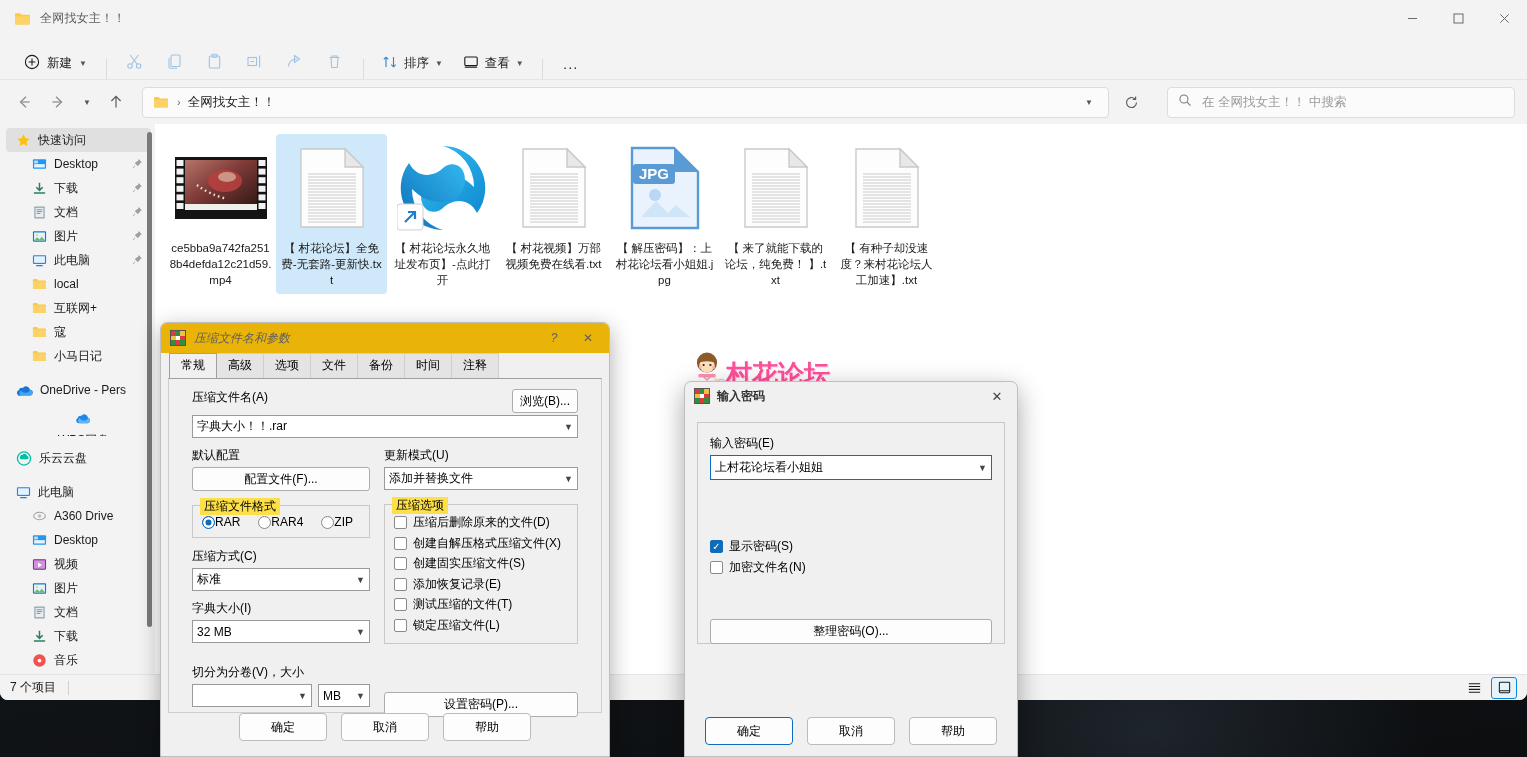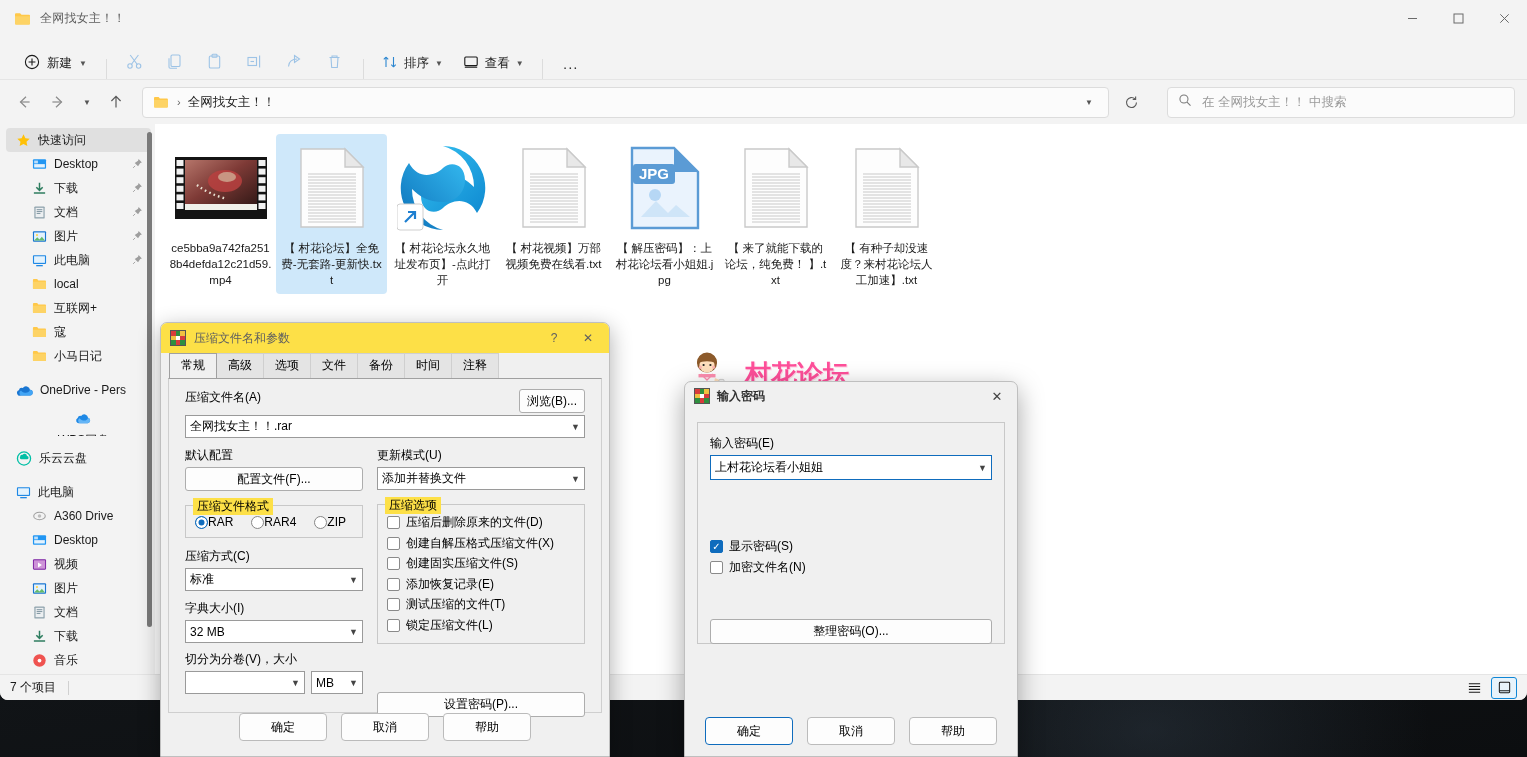--- a/index.html
+++ b/index.html
@@ -160,56 +160,56 @@
   .statusbar .right { margin-left: auto; display: flex; align-items: center; gap: 4px; }
   .vbtn {
     width: 26px; height: 22px; border-radius: 3px;
     display: flex; align-items: center; justify-content: center;
   }
   .vbtn.active { border: 1px solid #0f86d6; background: #e7f3fb; }
 
   
   #watermark {
     position: absolute; left: 690px; top: 352px; z-index: 40;
-    display: flex; align-items: center; gap: 19px;
+    display: flex; align-items: center; gap: 0;
     pointer-events: none;
   }
   #watermark .wm-text {
     font-size: 26px; font-weight: bold; color: #ff4f9a;
     text-shadow: 1px 1px 0 #ffd6e7;
     font-family: "DejaVu Sans", sans-serif;
   }
 
   
   .rardlg {
     position: absolute; left: 160px; top: 322px; width: 450px; height: 435px;
     background: #f0f0f0; border: 1px solid #bfbfbf; border-radius: 7px 7px 0 0;
     z-index: 50; font-size: 12px; color: #000;
     box-shadow: 0 6px 22px rgba(0,0,0,.32);
   }
   .rar-title {
     height: 30px; display: flex; align-items: center; padding: 0 4px 0 9px;
-    border-radius: 6px 6px 0 0; background: #fde047;
+    border-radius: 6px 6px 0 0; background: #eab308; font-style: italic;
   }
   .rar-title .tt { font-size: 12px; color: #606060; margin-left: 8px; }
   .rar-title .ctl { margin-left: auto; display: flex; }
   .rar-title .ctl div {
     width: 34px; height: 28px; display:flex; align-items:center; justify-content:center;
     color:#606060; font-size: 12px;
   }
   .rar-tabs { display: flex; padding: 0 8px; height: 25px; align-items: flex-end; }
   .rtab {
     padding: 3px 11px 4px; font-size: 12px; color: #000;
     border: 1px solid #cfcfcf; border-bottom: none; background: #e4e4e4;
     margin-right: -1px;
   }
   .rtab.act { background: #f0f0f0; border-color: #a0a0a0; position: relative; z-index:2;margin-top:39px; }
   .rar-page {
     margin: 0 7px; border: 1px solid #cfcfcf; border-top: 1px solid #a0a0a0;
-    height: 335px; padding: 10px 16px; position: relative; background:#f0f0f0;
+    height: 335px; padding: 10px 23px; position: relative; background:#f0f0f0;
   }
   .flabel { font-size: 12px; margin-bottom: 3px; }
   .finput {
     width: 100%; height: 23px; background: #fff; border: 1px solid #9a9a9a;
     display: flex; align-items: center; padding: 0 4px; font-size: 12px;
     justify-content: space-between;
   }
   .finput .caret { color: #444; font-size: 9px; }
   .fbtn {
     height: 24px; border: 1px solid #adadad; background: #fdfdfd; border-radius: 3px;
@@ -930,21 +930,21 @@
 
   <div class="rar-page">
 
     <div style="display:flex;align-items:flex-start;">
       <div style="flex:1">
         <div class="flabel">压缩文件名(A)</div>
       </div>
       <div class="fbtn" style="width:66px">浏览(B)...</div>
     </div>
     <div class="finput" style="margin-top:2px">
-      <span>全网找女主！！.rar</span>
+      <span>字典大小！！.rar</span>
       <span class="caret">▼</span>
     </div>
 
     <div style="display:flex;gap:14px;margin-top:9px;">
       <div style="width:178px">
         <div class="flabel">默认配置</div>
         <div class="fbtn">配置文件(F)...</div>
       </div>
       <div style="flex:1">
         <div class="flabel">更新模式(U)</div>
@@ -985,21 +985,21 @@
         </div>
 
         <div style="margin-top:9px">
           <div class="flabel">字典大小(I)</div>
           <div class="finput">
             <span>32 MB</span>
             <span class="caret">▼</span>
           </div>
         </div>
 
-        <div style="margin-top:8px">
+        <div style="margin-top:21px">
           <div class="flabel">切分为分卷(V)，大小</div>
           <div style="display:flex;gap:6px">
             <div class="finput" style="flex:1">
               <span></span>
               <span class="caret">▼</span>
             </div>
             <div class="finput" style="width:52px">
               <span>MB</span>
               <span class="caret">▼</span>
             </div>

